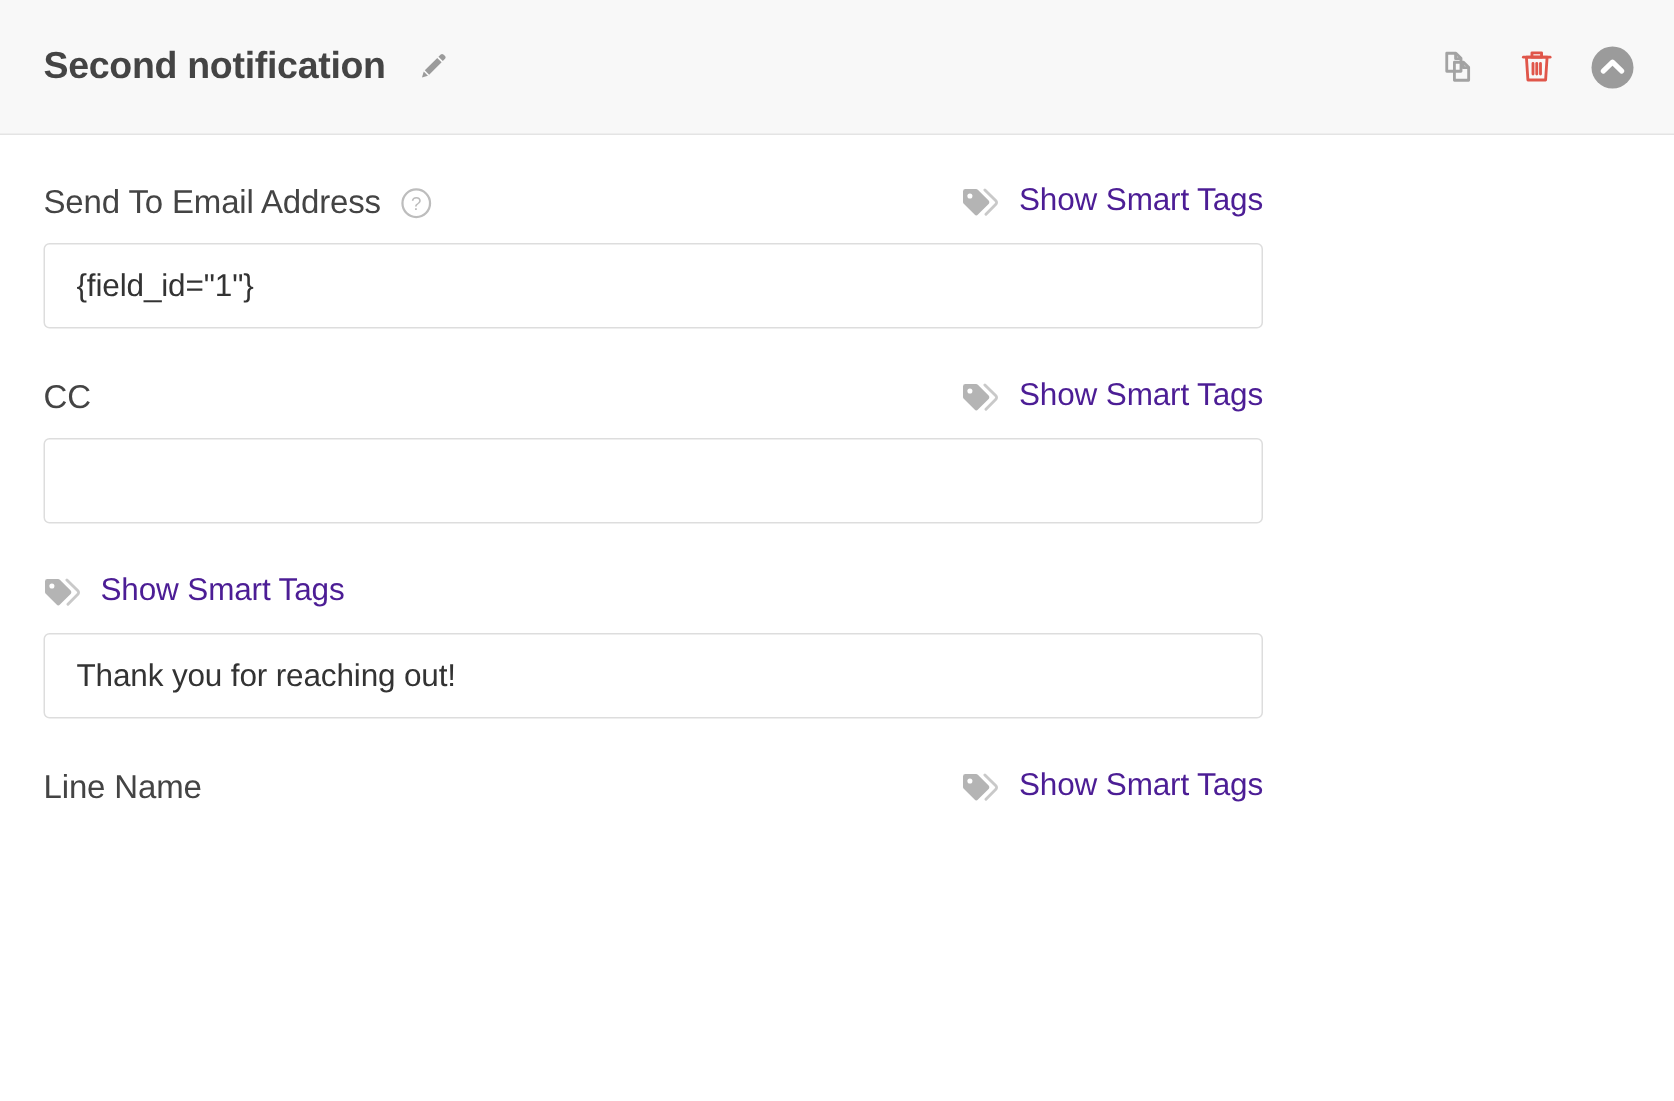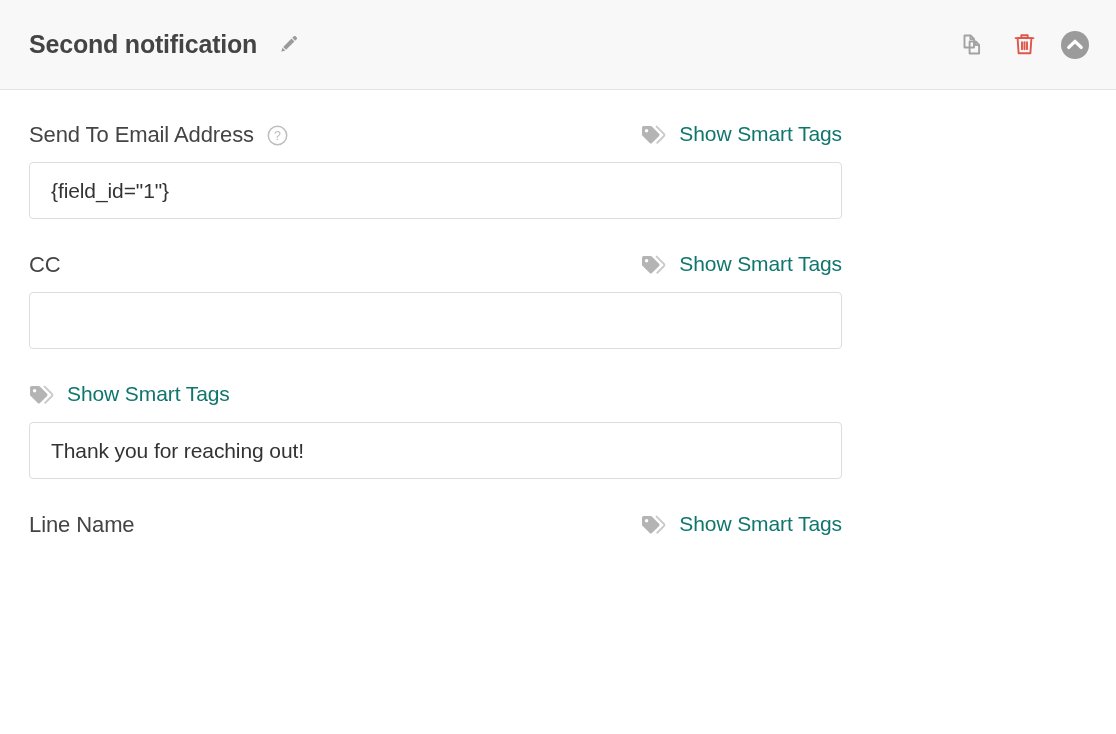--- a/index.html
+++ b/index.html
@@ -116,21 +116,21 @@
   .tag-icon {
     display: inline-flex;
     align-items: center;
     justify-content: center;
     width: 26px;
     height: 20px;
     margin-right: 12px;
   }
   .smart-tags-label {
     font-size: 21px;
-    color: #0f766e;
+    color: #4c1d95;
     letter-spacing: -0.1px;
     white-space: nowrap;
   }
 
   .field-input {
     display: block;
     width: 813px;
     height: 57px;
     box-sizing: border-box;
     border: 1px solid #dddddd;

